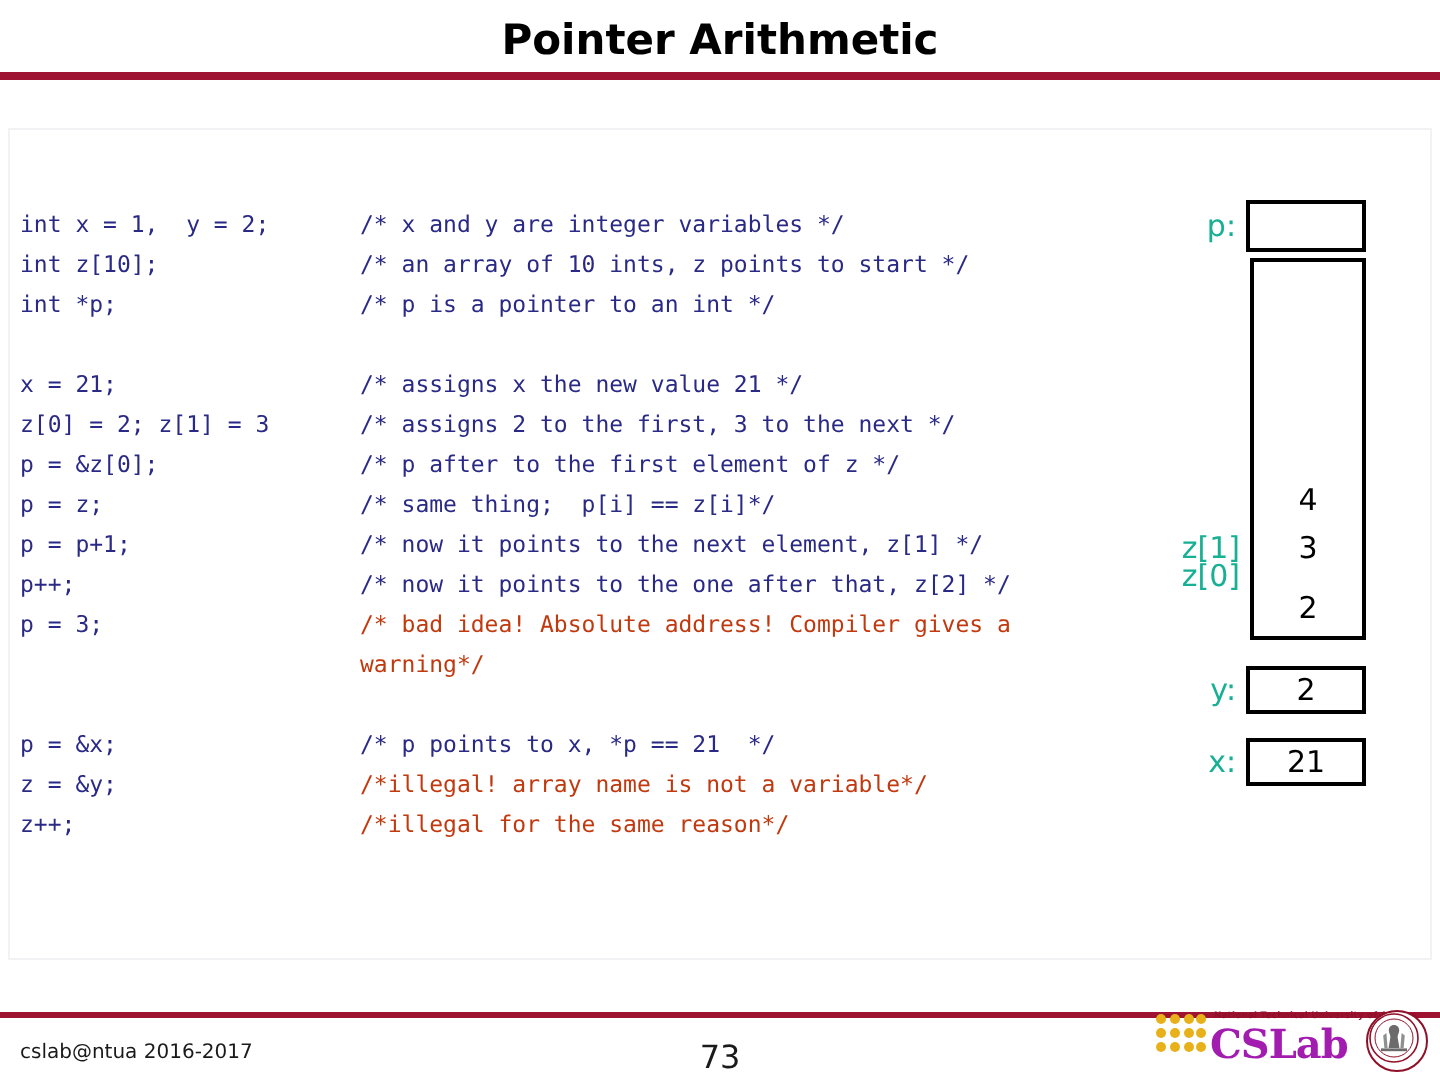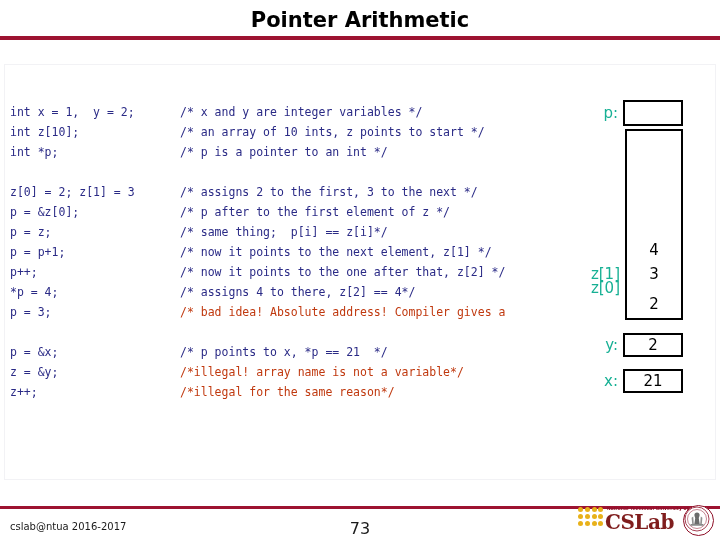--- a/index.html
+++ b/index.html
@@ -213,21 +213,21 @@
     letter-spacing: 0.1px;
     white-space: nowrap;
   }
   .logo-word {
     position: absolute;
     left: 27px;
     top: 8px;
     font-family: "DejaVu Serif", serif;
     font-size: 20px;
     font-weight: bold;
-    color: #7f1d1d;
+    color: #a21caf;
     letter-spacing: -0.5px;
     line-height: 22px;
     white-space: nowrap;
   }
   .logo-seal {
     position: absolute;
     left: 105px;
     top: 2px;
     width: 29px;
     height: 29px;
@@ -248,27 +248,28 @@
   </div>
   <div class="title-rule"></div>
 
   <div class="content-frame"></div>
 
   <div class="code-block" id="code-listing">
       <div class="code-line"><span class="code-stmt">int x = 1,  y = 2;</span><span class="code-comment">/* x and y are integer variables */</span></div>
       <div class="code-line"><span class="code-stmt">int z[10];</span><span class="code-comment">/* an array of 10 ints, z points to start */</span></div>
       <div class="code-line"><span class="code-stmt">int *p;</span><span class="code-comment">/* p is a pointer to an int */</span></div>
       <div class="code-line spacer">&nbsp;</div>
+      <div class="code-line"><span class="code-stmt">x = 21;</span><span class="code-comment">/* assigns x the new value 21 */</span></div>
       <div class="code-line"><span class="code-stmt">z[0] = 2; z[1] = 3</span><span class="code-comment">/* assigns 2 to the first, 3 to the next */</span></div>
       <div class="code-line"><span class="code-stmt">p = &amp;z[0];</span><span class="code-comment">/* p after to the first element of z */</span></div>
       <div class="code-line"><span class="code-stmt">p = z;</span><span class="code-comment">/* same thing;  p[i] == z[i]*/</span></div>
       <div class="code-line"><span class="code-stmt">p = p+1;</span><span class="code-comment">/* now it points to the next element, z[1] */</span></div>
       <div class="code-line"><span class="code-stmt">p++;</span><span class="code-comment">/* now it points to the one after that, z[2] */</span></div>
-      <div class="code-line"><span class="code-stmt">*p = 4;</span><span class="code-comment">/* assigns 4 to there, z[2] == 4*/</span></div>
       <div class="code-line"><span class="code-stmt">p = 3;</span><span class="code-comment warn">/* bad idea! Absolute address! Compiler gives a</span></div>
+      <div class="code-line"><span class="cont-line code-comment warn">warning*/</span></div>
       <div class="code-line spacer">&nbsp;</div>
       <div class="code-line"><span class="code-stmt">p = &amp;x;</span><span class="code-comment">/* p points to x, *p == 21  */</span></div>
       <div class="code-line"><span class="code-stmt">z = &amp;y;</span><span class="code-comment warn">/*illegal! array name is not a variable*/</span></div>
       <div class="code-line"><span class="code-stmt">z++;</span><span class="code-comment warn">/*illegal for the same reason*/</span></div>
     </div>
 
   <div class="diagram">
 
     <div class="mem-label" id="label-p">p:</div>
     <div class="mem-box" id="box-p"></div>

